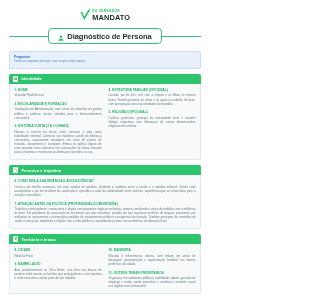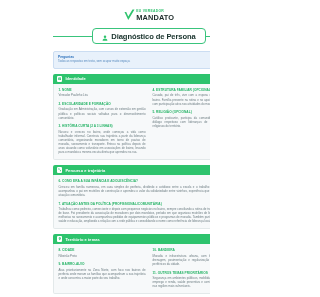--- a/index.html
+++ b/index.html
@@ -2,21 +2,21 @@
 <html><head>
 <meta charset="utf-8">
 <style>
   * { box-sizing: border-box; margin: 0; padding: 0; }
   html, body {
     width: 210px; height: 297px;
     background: #ffffff;
     font-family: "Liberation Sans", sans-serif;
     overflow: hidden;
   }
-  .page { width: 210px; height: 297px; background: #fff; padding: 0 9px; position: relative; margin-left: 44px; }
+  .page { width: 210px; height: 297px; background: #fff; padding: 0 9px; position: relative; }
 
   
   .logo-wrap { display: flex; justify-content: center; align-items: center; padding-top: 9px; }
   .logo { display: flex; align-items: flex-end; gap: 1.5px; }
   .logo-check { width: 11px; height: 12px; flex: 0 0 auto; }
   .logo-text { display: flex; flex-direction: column; line-height: 1; }
   .logo-top {
     font-size: 3.4px; font-weight: 700; letter-spacing: .25px;
     color: #2fbf6e; text-transform: uppercase;
   }

